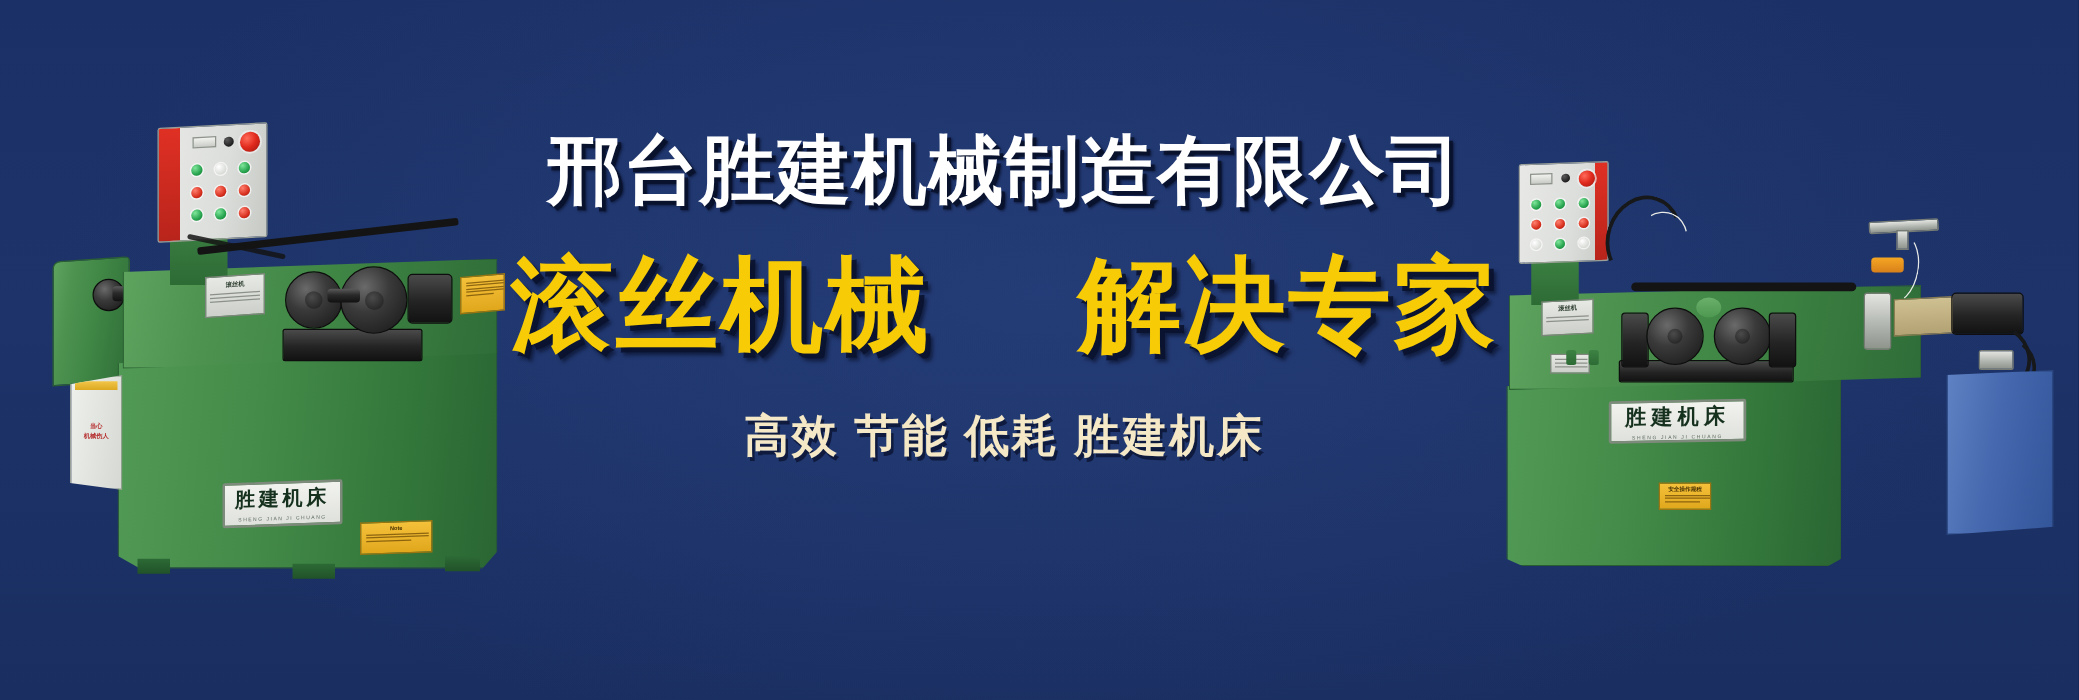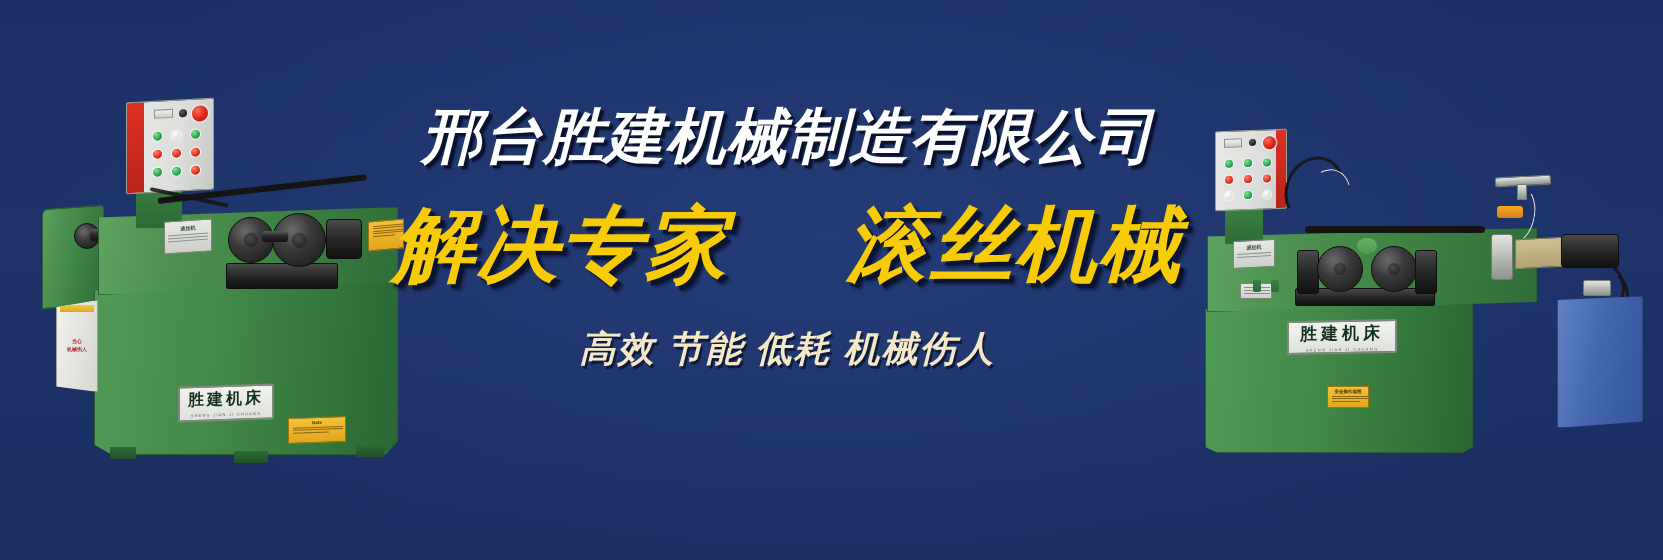--- a/index.html
+++ b/index.html
@@ -12,21 +12,21 @@
     font-family:"Liberation Sans","DejaVu Sans",sans-serif;
   }
   .bg-wash{
     position:absolute;inset:0;
     background:
       radial-gradient(ellipse 1100px 520px at 50% 42%, rgba(42,68,130,.55) 0%, rgba(28,50,104,0) 72%),
       linear-gradient(180deg,#1b3066 0%,#1d3369 45%,#1a2e61 100%);
   }
 
   
-  .copy{position:absolute;left:0;top:0;width:1575px;height:560px;font-style:italic;}
+  .copy{position:absolute;left:16px;top:0;width:1575px;height:560px;}
 
   .company{
     position:absolute;left:0;right:0;top:103px;
     text-align:center;
     font-size:60px;line-height:68px;
     font-weight:bold;
     letter-spacing:1px;
     color:#ffffff;
     text-shadow:
       3px 3px 0 rgba(8,16,42,.85),
@@ -422,19 +422,19 @@
     </div>
 
     <div class="body-dark" style="left:78px;top:152px;width:8px;height:12px;border-radius:2px;"></div>
     <div class="body-dark" style="left:96px;top:152px;width:8px;height:12px;border-radius:2px;"></div>
   </div>
 
   <div class="copy">
     <div class="company">邢台胜建机械制造有限公司</div>
 
     <div class="headline">
+      <span>滚丝机械</span>
       <span>解决专家</span>
-      <span>滚丝机械</span>
-    </div>
-
-    <div class="sub1">高效  节能  低耗  机械伤人</div>
+    </div>
+
+    <div class="sub1">高效  节能  低耗  胜建机床</div>
   </div>
 </div>
 
 </body></html>

